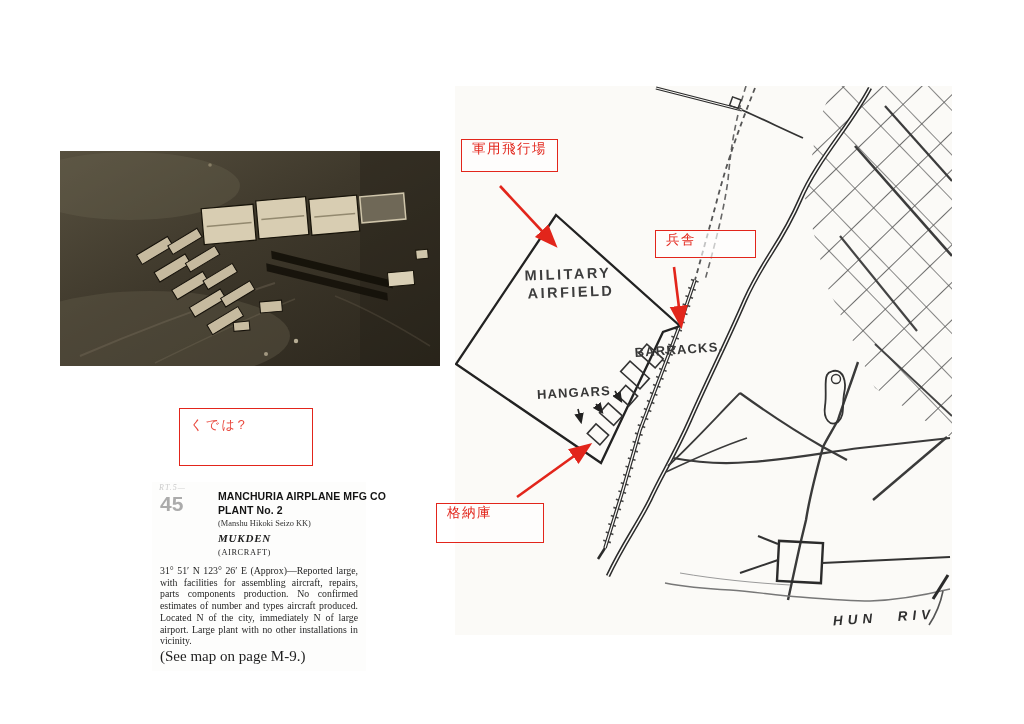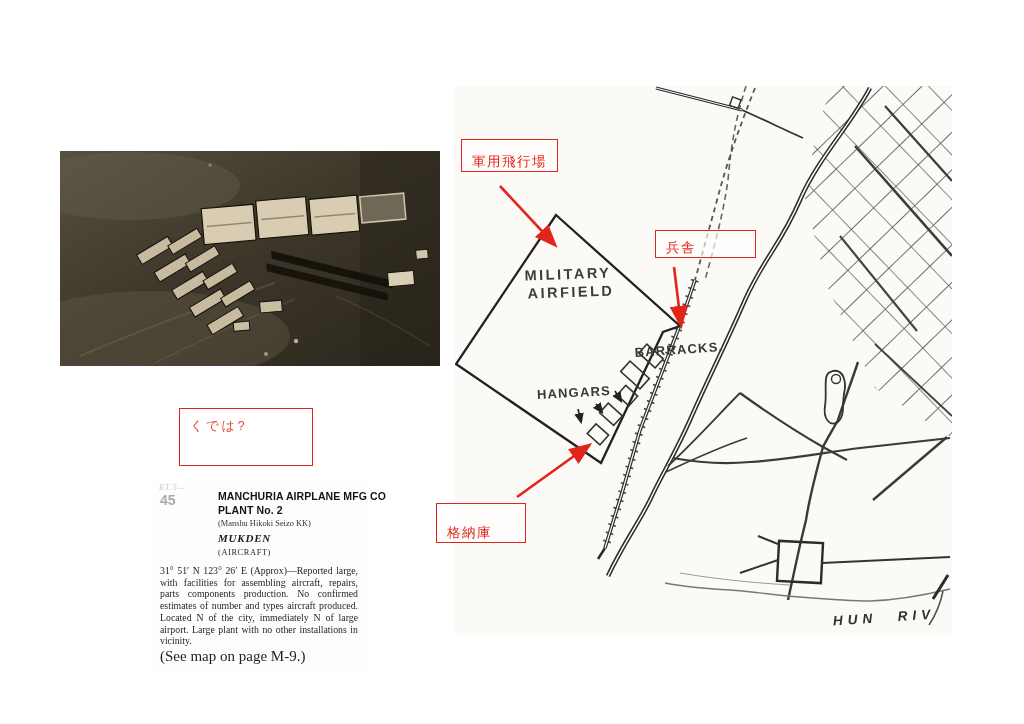--- a/index.html
+++ b/index.html
@@ -15,33 +15,33 @@
   .map{left:455px;top:86px;width:497px;height:549px;}
   .map svg{display:block;}
   .map text{fill:#3a3a3a;font-family:"Liberation Sans",sans-serif;}
   .map .big{font-size:14.5px;letter-spacing:2.5px;font-weight:bold;fill:#3d3d3d;}
   .map .mid{font-size:13px;letter-spacing:1.2px;font-weight:bold;fill:#383838;}
   .map .riv{font-size:13.5px;letter-spacing:5px;word-spacing:12px;font-style:italic;
             font-weight:bold;fill:#2f2f2f;}
 
   
   .ann{border:1.5px solid #e2251b;color:#e2251b;background:rgba(255,255,255,.65);
-       font-family:Liberation Sans, sans-serif;display:flex;align-items:flex-end;
+       font-family:Liberation Mono, monospace;display:flex;align-items:flex-start;
        box-sizing:border-box;font-size:13.5px;letter-spacing:1.5px;padding-left:10px;}
   .ann.note{display:block;padding:5px 10px;color:#e9483d;font-size:13px;
             line-height:23px;letter-spacing:2.5px;}
 
   .arrows{left:0;top:0;pointer-events:none;}
 
   
   .clip{left:152px;top:482px;width:214px;color:#1c1c1c;background:#fdfdfc;}
   .clip-ref{position:absolute;left:7px;top:1px;font:italic 8px "Liberation Serif",serif;
             color:#cbcbcb;letter-spacing:1px;}
   .clip-num{position:absolute;left:8px;top:10px;font-family:"Liberation Sans",sans-serif;
-            font-weight:bold;font-size:14px;color:#ababab;}
+            font-weight:bold;font-size:21px;color:#ababab;}
   .clip-head{margin-left:66px;width:170px;text-align:left;padding-top:8px;}
   .t1,.t2{font-weight:bold;font-size:10.5px;line-height:12px;letter-spacing:.1px;color:#141414;}
   .t2{margin-top:2px;}
   .sub{margin-top:3px;font:8.4px "Liberation Serif",serif;color:#333;}
   .muk{margin-top:4px;font-family:"Liberation Serif",serif;font-weight:bold;
        font-style:italic;font-size:11px;letter-spacing:.8px;}
   .cat{margin-top:4px;font:8.4px "Liberation Serif",serif;letter-spacing:.6px;color:#2a2a2a;}
   .clip-body{margin:8px 0 0 8px;width:198px;font-family:"Liberation Serif",serif;
              font-size:9.8px;line-height:11.7px;text-align:justify;color:#1f1f1f;}
   .clip-foot{margin:1px 0 6px 8px;font-family:"Liberation Serif",serif;font-size:15px;color:#1f1f1f;}
@@ -205,21 +205,21 @@
 </div>
 
 <div class="abs ann" style="left:461px;top:139px;width:97px;height:33px;">
   <span>軍用飛行場</span>
 </div>
 
 <div class="abs ann" style="left:655px;top:230px;width:101px;height:28px;">
   <span>兵舎</span>
 </div>
 
-<div class="abs ann" style="left:436px;top:503px;width:90px;height:40px;">
+<div class="abs ann" style="left:436px;top:503px;width:108px;height:40px;">
   <span>格納庫</span>
 </div>
 
 <div class="abs ann note" style="left:179px;top:408px;width:134px;height:58px;">
   <div>くでは?</div>
 </div>
 
 <svg class="abs arrows" width="1024" height="724" viewBox="0 0 1024 724">
   <defs>
     <marker id="rh" markerWidth="9" markerHeight="8" refX="7" refY="3.5" orient="auto">

